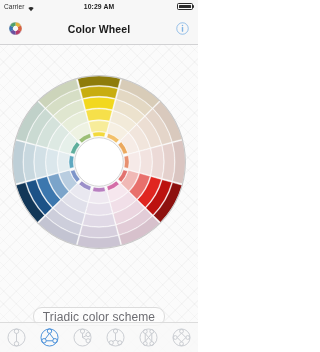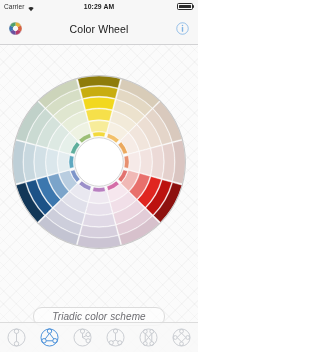--- a/index.html
+++ b/index.html
@@ -38,42 +38,42 @@
   .batt-fill{width:100%;height:100%;background:#2b2b2b;border-radius:.5px;}
   .batt-cap{width:1px;height:3px;background:#2b2b2b;margin-left:.5px;border-radius:0 1px 1px 0;}
 
   
   .navbar{
     position:absolute;left:0;top:13px;width:198px;height:31px;
     background:#f7f7f7;
     border-bottom:.5px solid #d2d2d4;
     display:flex;align-items:center;justify-content:center;
   }
-  .nav-title{font-size:10.5px;color:#1a1a1a;font-weight:normal;letter-spacing:.1px;}
+  .nav-title{font-size:10.5px;color:#1a1a1a;font-weight:bold;letter-spacing:.1px;}
   .nav-left{position:absolute;left:8px;top:50%;transform:translateY(-50%);
             width:14px;height:14px;display:flex;align-items:center;justify-content:center;}
   .nav-right{position:absolute;right:9px;top:50%;transform:translateY(-50%);
              width:14px;height:14px;display:flex;align-items:center;justify-content:center;}
 
   
   .wheel-stage{
     position:absolute;left:0;top:44px;width:198px;height:252px;
     display:flex;align-items:center;justify-content:center;
   }
   .wheel{width:180px;height:180px;display:block;margin-top:-16px;}
 
   
   .scheme-pill{
     position:absolute;left:50%;transform:translateX(-50%);
     top:307px;width:130px;height:17px;
     border:.7px solid #dcdcdc;border-radius:9px;
     background:rgba(255,255,255,0.55);
     display:flex;align-items:center;justify-content:center;
   }
-  .scheme-label{font-size:10px;color:#6d6d72;letter-spacing:.1px;font-style:italic;}
+  .scheme-label{font-size:12px;color:#6d6d72;letter-spacing:.1px;}
 
   
   .tabbar{
     position:absolute;left:0;bottom:0;width:198px;height:29px;
     background:rgba(248,248,248,0.86);
     border-top:.5px solid #dcdcdc;
     display:flex;align-items:center;justify-content:space-around;
   }
   .tab{
     width:29px;height:27px;display:flex;align-items:center;justify-content:center;

